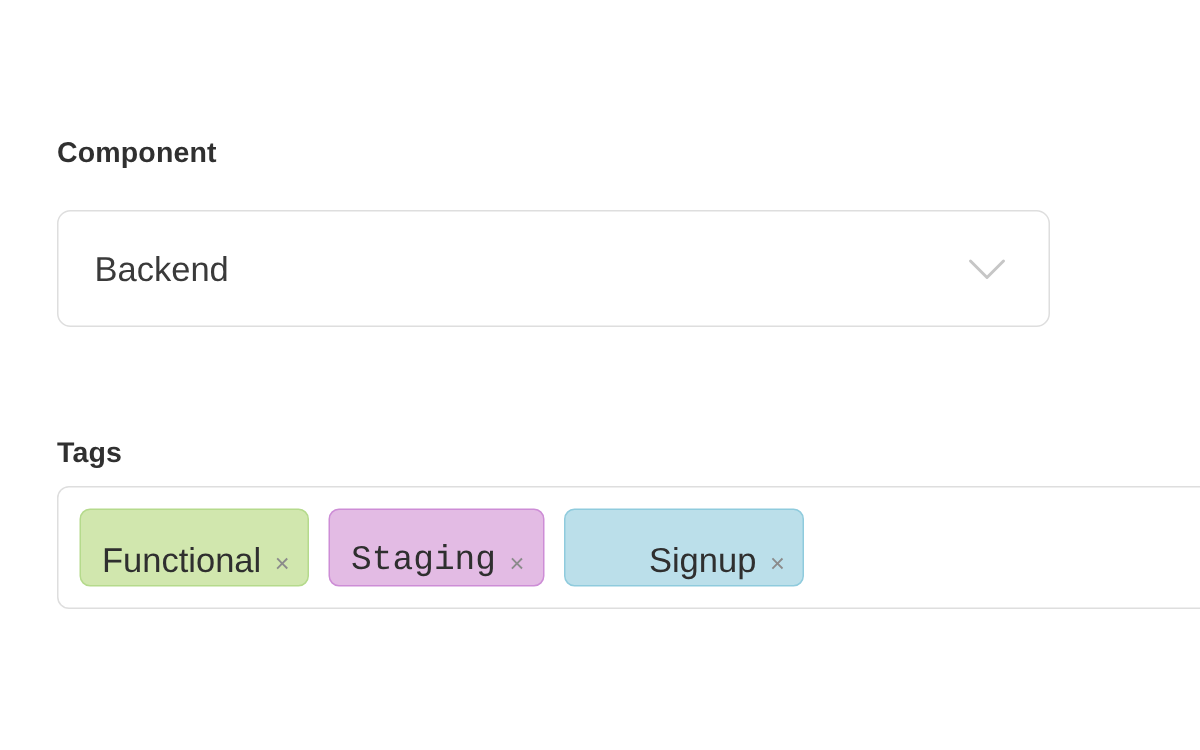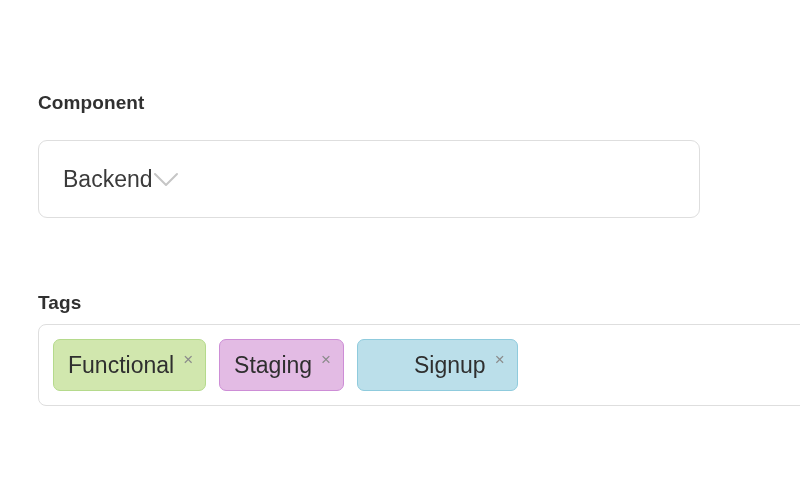--- a/index.html
+++ b/index.html
@@ -42,20 +42,21 @@
     left: 0;
     top: 140px;
     width: 662px;
     height: 78px;
     box-sizing: border-box;
     background: #ffffff;
     border: 1px solid #dedede;
     border-radius: 9px;
     display: flex;
     align-items: center;
+    justify-content: space-between;
     padding: 0 28px 0 24px;
   }
 
   .select-value {
     font-size: 23px;
     color: #3a3a3a;
     line-height: 26px;
   }
 
   .chevron-down {
@@ -90,21 +91,21 @@
     padding: 0 14px;
     gap: 13px;
   }
 
   .tag-chip {
     display: inline-flex;
     align-items: center;
     gap: 9px;
     height: 52px;
     box-sizing: border-box;
-    padding: 0 12px 0 14px;
+    padding: 16px 12px 0 14px;
     border-radius: 7px;
     border: 1px solid transparent;
     white-space: nowrap;
   }
 
   .tag-label {
     font-size: 23px;
     color: #2f2f2f;
     line-height: 26px;
   }
@@ -136,21 +137,21 @@
   </div>
 
   <div class="field-label" id="tags-label">Tags</div>
 
   <div class="tags-box" id="tags-box">
       <span class="tag-chip" style="background: rgb(209, 231, 174); border-color: rgb(181, 218, 140);">
         <span class="tag-label" style="color: rgb(47, 47, 47);">Functional</span>
         <span class="tag-remove" style="color: rgb(139, 139, 139);">×</span>
       </span>
       <span class="tag-chip" style="background: rgb(227, 187, 228); border-color: rgb(205, 141, 214);">
-        <span class="tag-label" style="color: rgb(47, 47, 47);">Staging</span>
+        <span class="tag-label" style="color: rgb(47, 47, 47); font-family: Liberation Mono, monospace;">Staging</span>
         <span class="tag-remove" style="color: rgb(139, 139, 139);">×</span>
       </span>
       <span class="tag-chip" style="background: rgb(187, 223, 234); border-color: rgb(143, 203, 221);">
         <span class="tag-label" style="color: rgb(47, 47, 47); margin-left: 42px;">Signup</span>
         <span class="tag-remove" style="color: rgb(139, 139, 139);">×</span>
       </span>
     </div>
 
 </div>
 

